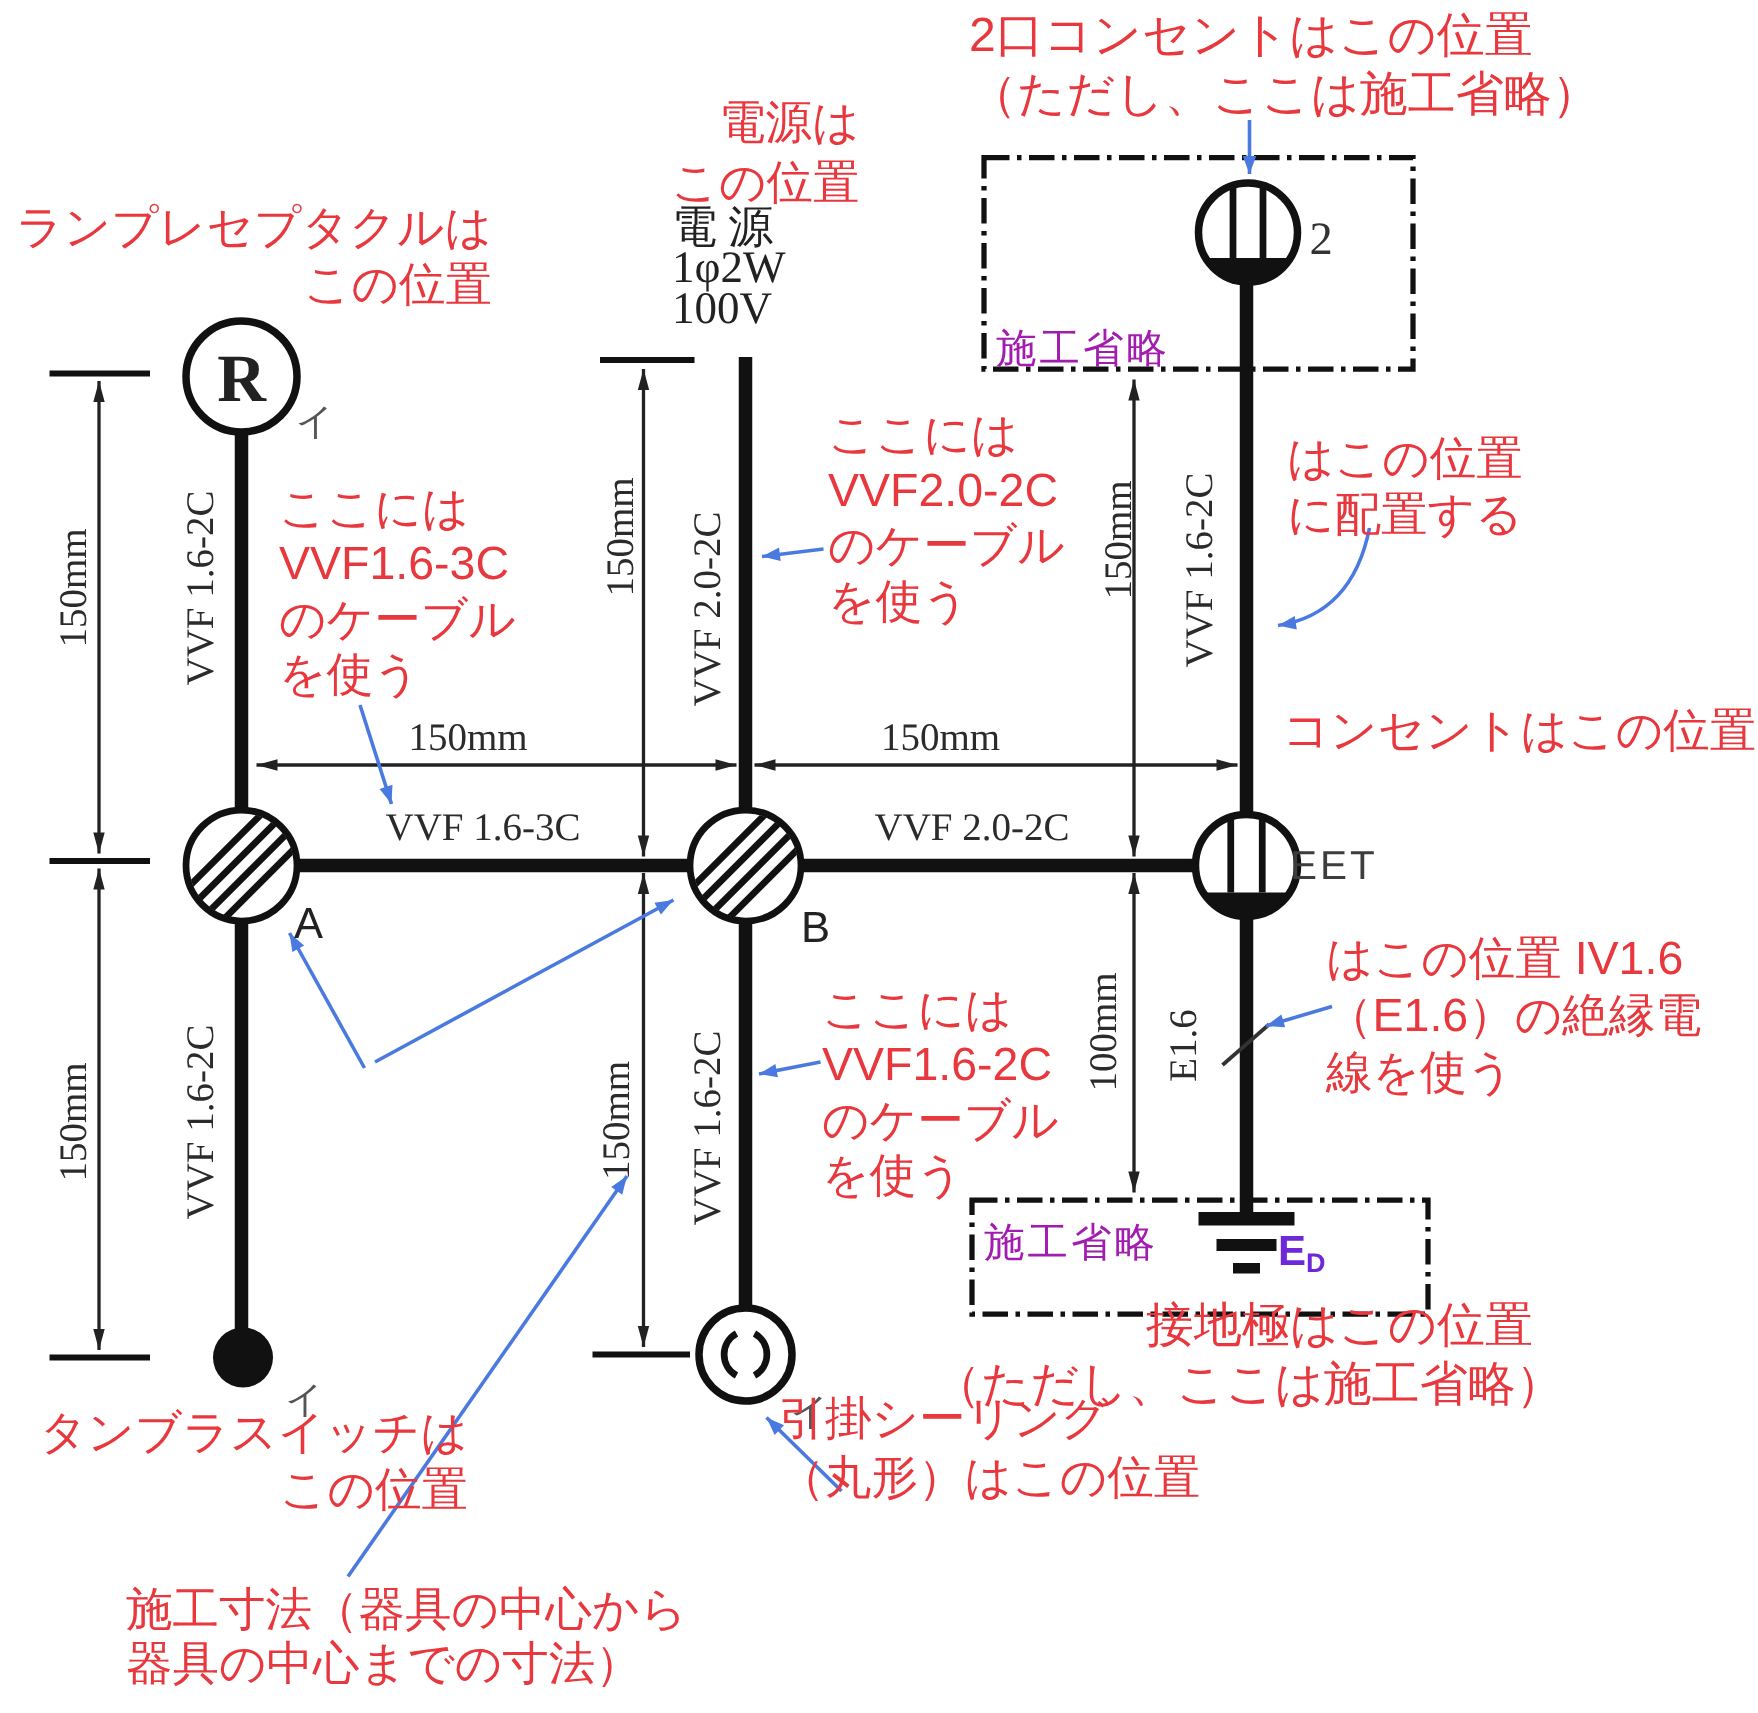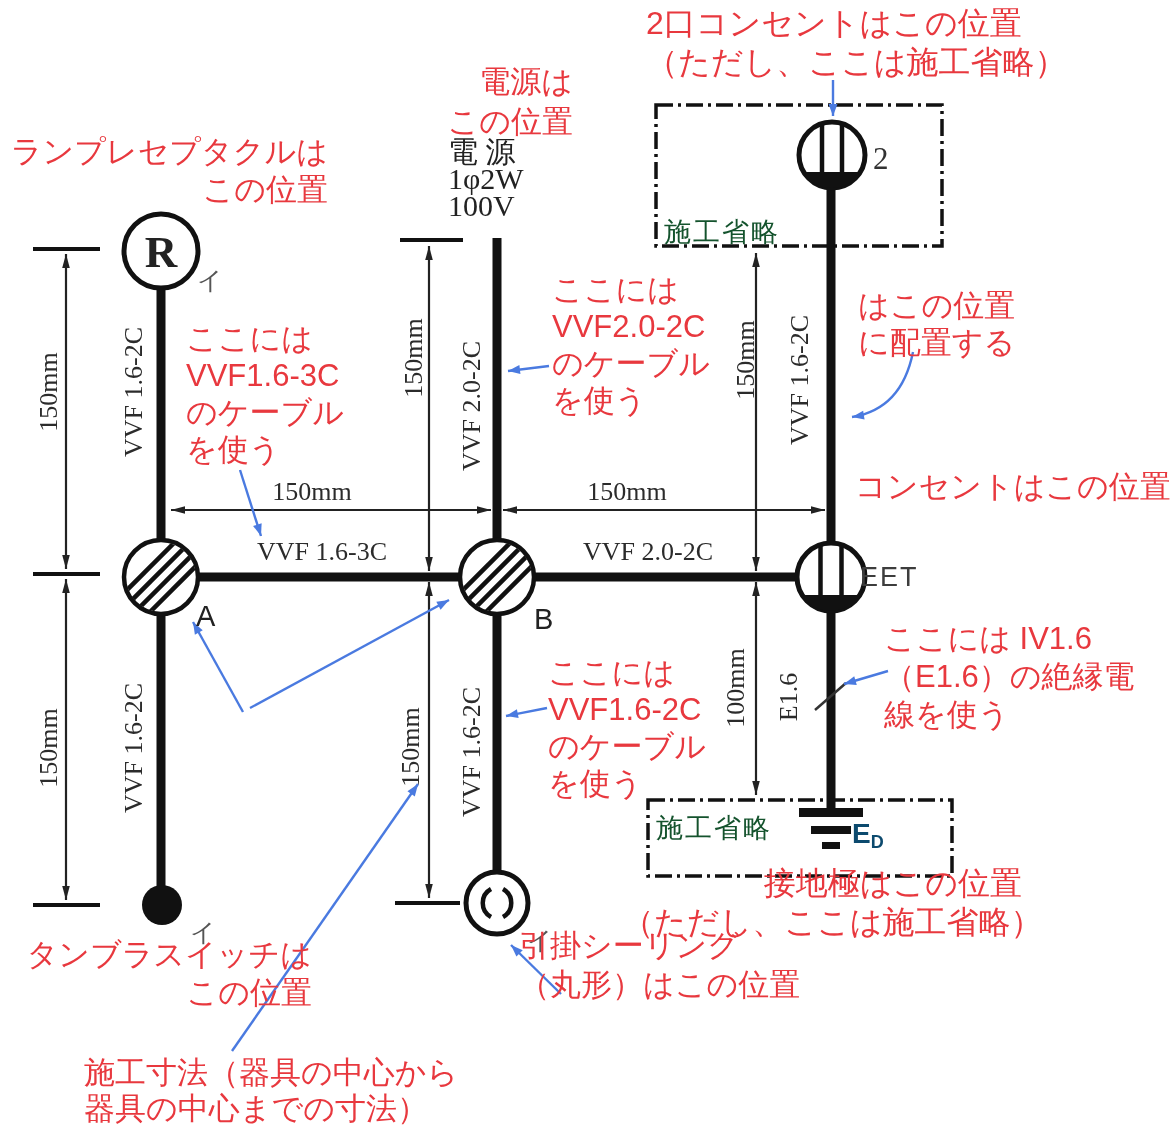--- a/index.html
+++ b/index.html
@@ -10,22 +10,22 @@
   .note{color:#e8383e;font-size:31px;line-height:37px;font-family:"Liberation Sans",sans-serif;}
   .note.center{text-align:right;}
   .serif{font-family:"Liberation Serif",serif;color:#2b2b2b;font-size:26px;}
   .dimlbl{font-family:"Liberation Serif",serif;color:#2b2b2b;font-size:26px;}
   .rot{transform:translate(-50%,-50%) rotate(-90deg);}
   .ctr{transform:translate(-50%,-50%);}
   .tag{color:#555;font-size:25px;font-family:"Liberation Sans",sans-serif;}
   .devletter{color:#222;font-size:29px;font-family:"Liberation Sans",sans-serif;}
   .rletter{color:#222;font-size:45px;font-weight:bold;font-family:"Liberation Serif",serif;}
   .eet{color:#3d3d3d;font-size:27px;letter-spacing:2px;font-family:"Liberation Sans",sans-serif;}
-  .omit{font-family:"Liberation Serif",serif;color:#14532d;font-size:27px;letter-spacing:2px;}
-  .gnd{color:#0c4a6e;font-size:28px;font-weight:600;font-family:"Liberation Sans",sans-serif;}
+  .omit{font-family:"Liberation Serif",serif;color:#a21caf;font-size:27px;letter-spacing:2px;}
+  .gnd{color:#6d28d9;font-size:28px;font-weight:600;font-family:"Liberation Sans",sans-serif;}
   .gnd .sub{font-size:18px;vertical-align:-5px;}
   .num2{font-family:"Liberation Serif",serif;color:#333;font-size:31px;}
   .pspec{font-family:"Liberation Serif",serif;color:#222;font-size:30px;line-height:27px;}
 </style>
 </head>
 <body>
 
 <div id="canvas">
 
   <svg id="gfx" width="1172" height="1142" viewBox="0 0 1172 1142">
@@ -206,21 +206,21 @@
     <div>を使う</div>
   </div>
   <div class="abs note" style="left:858px;top:287px;">
     <div>はこの位置</div>
     <div>に配置する</div>
   </div>
   <div class="abs note" style="left:855px;top:468px;line-height:38px;">
     <div>コンセントはこの位置</div>
   </div>
   <div class="abs note" style="left:884px;top:620px;line-height:38px;">
-    <div>ここには IV1.6</div>
+    <div>はこの位置 IV1.6</div>
     <div>（E1.6）の絶縁電</div>
     <div>線を使う</div>
   </div>
   <div class="abs note" style="left:548px;top:654px;">
     <div>ここには</div>
     <div>VVF1.6-2C</div>
     <div>のケーブル</div>
     <div>を使う</div>
   </div>
   <div class="abs note center" style="left:20px;top:936px;width:292px;line-height:38px;">

